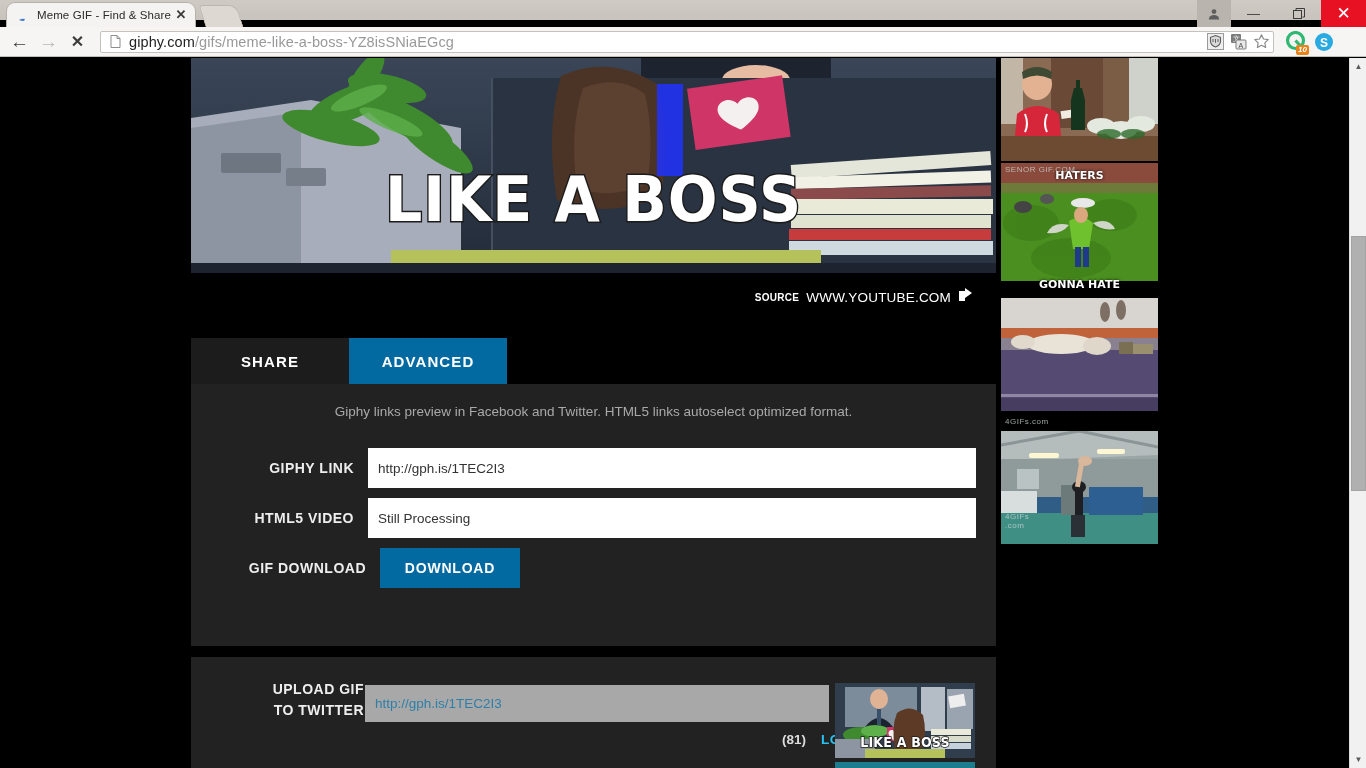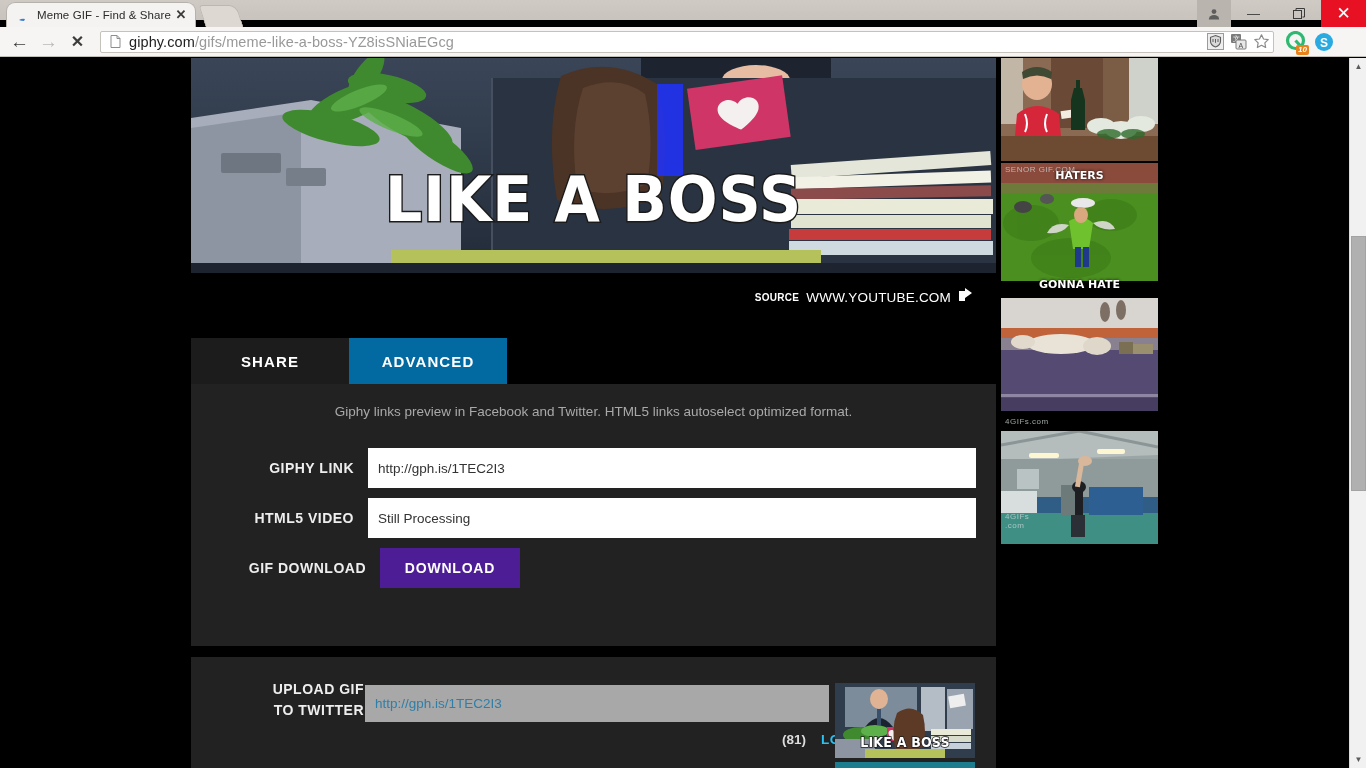--- a/index.html
+++ b/index.html
@@ -174,21 +174,21 @@
     color: #eee; font-weight: 700; font-size: 14px; letter-spacing: .5px;
     display: flex; align-items: center; justify-content: flex-end;
   }
   .frow-input {
     flex: 1 1 auto; background: #fff; border: none; height: 40px;
     display: flex; align-items: center; padding-left: 10px;
     color: #333; font-size: 13.5px; margin-right: 20px;
   }
   .frow-input.with-btn { margin-right: 0; }
   .dl-btn {
-    width: 140px; flex: 0 0 140px; height: 40px; background: #4c1d95;
+    width: 140px; flex: 0 0 140px; height: 40px; background: #0369a1;
     color: #fff; font-weight: 700; font-size: 14px; letter-spacing: .8px;
     display: flex; align-items: center; justify-content: center;
     margin-right: 20px;
   }
 
   .panel2 {
     position: absolute; left: 191px; top: 599px; width: 805px; height: 158px;
     background: #222;
   }
   .tw-label {

